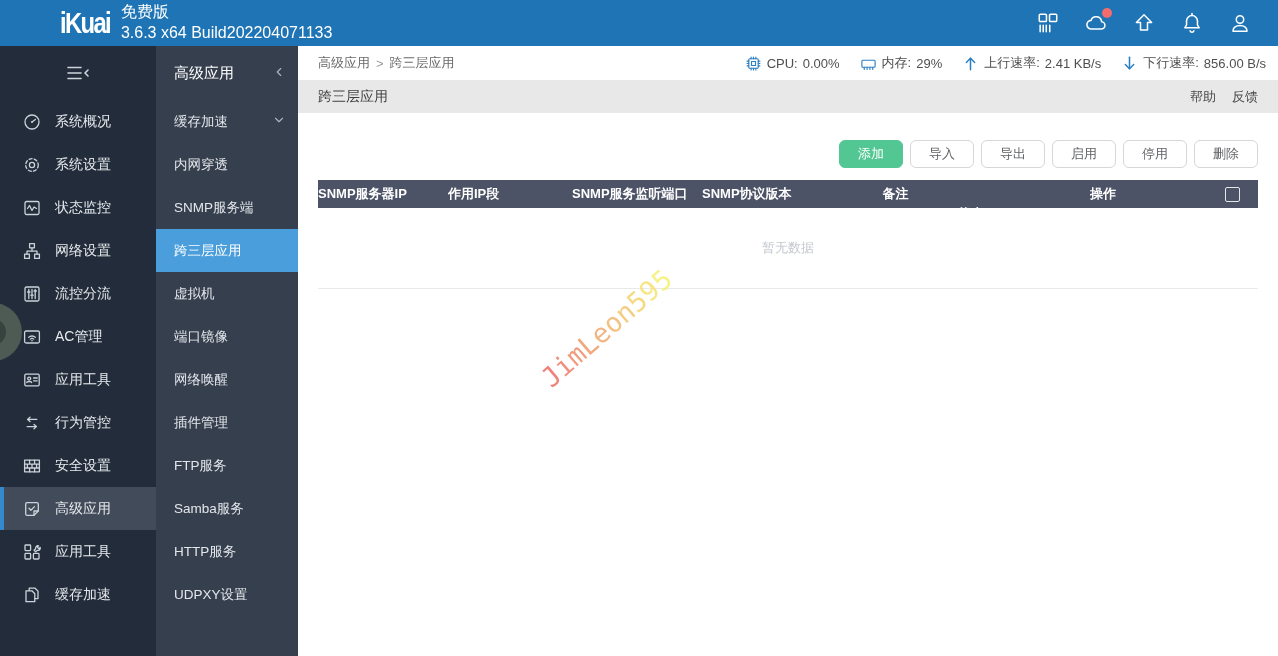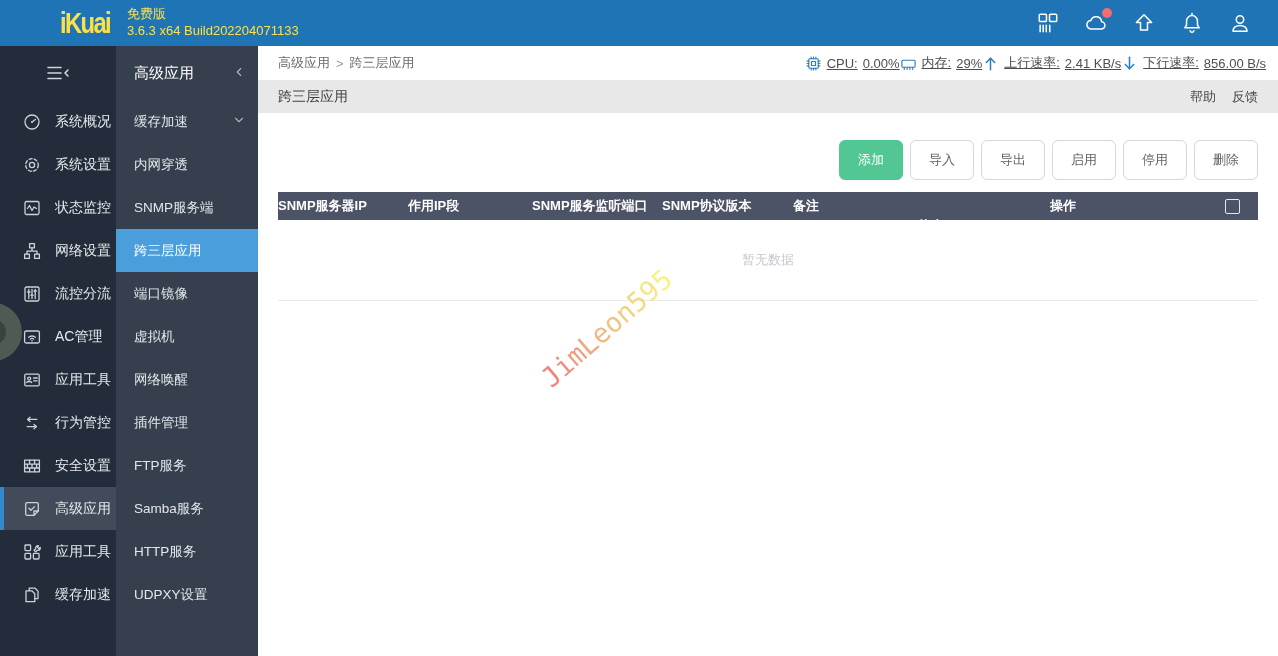--- a/index.html
+++ b/index.html
@@ -3,36 +3,36 @@
 <meta charset="utf-8">
 <style>
   * { margin:0; padding:0; box-sizing:border-box; }
   html,body { font-family:"Liberation Sans","DejaVu Sans",sans-serif; }
   .app { position:relative; width:1278px; height:656px; overflow:hidden; background:#fff;
          --c-topbar:#1e74b4; --c-sidebar:#222c3a; --c-submenu:#363f4d; --c-submenu-active:#4a9edb;
          --c-thead:#4d5366; --c-green:#52c793; --c-accent:#2a7fc3; }
 
   
   .topbar { height:46px; background:var(--c-topbar); display:flex; align-items:center;
-            padding:0 25px 0 60px; color:#fde047; }
+            padding:0 25px 0 60px; color:#ffffff; }
   .logo { font-size:29px; font-weight:bold; letter-spacing:-2px; line-height:1;
           transform:scaleX(.82); transform-origin:left center; }
-  .version { margin-left:6px; font-size:13px; line-height:1.3; white-space:nowrap; }
+  .version { font-size:16px; line-height:1.3; white-space:nowrap; }
   .top-icons { margin-left:auto; display:flex; align-items:center; gap:22px; }
   .top-icon { position:relative; width:26px; height:26px; display:inline-flex;
               align-items:center; justify-content:center; color:#fff; cursor:pointer; }
   .top-icon svg { width:24px; height:24px; stroke:#fff; fill:none; stroke-width:1.4;
                   stroke-linecap:round; stroke-linejoin:round; }
   .badge { position:absolute; top:-2px; right:-3px; width:10px; height:10px; border-radius:50%; }
 
   
   .layout { display:flex; height:610px; }
 
   
-  .sidebar { width:116px; background:var(--c-sidebar); flex-shrink:0; position:relative; }
+  .sidebar { width:156px; background:var(--c-sidebar); flex-shrink:0; position:relative; }
   .collapse { height:54px; display:flex; align-items:center; justify-content:center;
               color:#cdd4dc; cursor:pointer; }
   .collapse svg { width:26px; height:18px; stroke:#cdd4dc; fill:none; stroke-width:1.6;
                   stroke-linecap:round; stroke-linejoin:round; }
   .side-item { height:43px; display:flex; align-items:center; gap:13px;
                padding-left:18px; border-left:4px solid transparent;
                color:#e6e9ed; font-size:14px; cursor:pointer; }
   .side-item.active { background:#424b59; border-left-color:#3488cc; }
   .side-icon { width:20px; height:20px; display:inline-flex; color:#ccd3db; }
   .side-icon svg { width:20px; height:20px; stroke:currentColor; fill:none; stroke-width:1.3;
@@ -46,33 +46,33 @@
                     stroke-width:1.6; stroke-linecap:round; stroke-linejoin:round; }
   .sub-item { height:43px; display:flex; align-items:center; justify-content:space-between;
               padding:0 12px 0 18px; font-size:13.5px; cursor:pointer; }
   .sub-item.active { background:var(--c-submenu-active); color:#fff; }
 
   
   .main { flex:1; display:flex; flex-direction:column; background:#fff; min-width:0; }
   .crumbbar { height:34px; display:flex; align-items:center; padding:0 12px 0 20px;
               font-size:13px; color:#6a6a6a; background:#fff; }
   .crumb-sep { margin:0 6px; color:#9a9a9a; }
-  .stats { margin-left:auto; display:flex; color:#4f4f4f;text-decoration:underline; }
+  .stats { margin-left:auto; display:flex; gap:20px; color:#4f4f4f; }
   .stat { display:flex; align-items:center; gap:5px; }
   .stat-ic { display:inline-flex; color:var(--c-accent); }
   .stat-ic svg { width:17px; height:17px; stroke:currentColor; fill:none; stroke-width:1.2;
                  stroke-linecap:round; stroke-linejoin:round; }
   .titlebar { height:33px; background:#e8e8e8; display:flex; align-items:center;
               padding:0 20px; font-size:14px; color:#3f3f3f; }
   .title-actions { margin-left:auto; display:flex; gap:16px; font-size:13px; color:#4a4a4a; }
   .title-actions span { cursor:pointer; }
 
   .content { flex:1; padding:27px 20px 0; position:relative; }
   .toolbar { display:flex; justify-content:flex-end; gap:7px; }
-  .btn { width:64px; height:40px; display:flex; align-items:center; justify-content:center;
+  .btn { width:64px; height:28px; display:flex; align-items:center; justify-content:center;
          background:#fff; border:1px solid #d7d7d7; border-radius:6px; color:#606266;
          font-size:13px; cursor:pointer; }
   .btn.primary { background:var(--c-green); border-color:var(--c-green); color:#fff; }
 
   .thead { margin-top:12px; height:28px; background:var(--c-thead); display:flex;
            align-items:center; color:#fff; font-size:13px; font-weight:600; }
   .th { padding-left:0; white-space:nowrap; overflow:hidden; flex-shrink:0; }
   .th-check-wrap { margin-left:auto; display:flex; align-items:center; padding-right:18px; }
   .th-check { width:15px; height:15px; border:1px solid #e3e6ea; border-radius:2px;
               background:transparent; cursor:pointer; }
@@ -288,24 +288,24 @@
           <div class="sub-item">
             <span>内网穿透</span>
           </div>
           <div class="sub-item">
             <span>SNMP服务端</span>
           </div>
           <div class="sub-item active">
             <span>跨三层应用</span>
           </div>
           <div class="sub-item">
+            <span>虚拟机</span>
+          </div>
+          <div class="sub-item">
             <span>端口镜像</span>
-          </div>
-          <div class="sub-item">
-            <span>虚拟机</span>
           </div>
           <div class="sub-item">
             <span>网络唤醒</span>
           </div>
           <div class="sub-item">
             <span>插件管理</span>
           </div>
           <div class="sub-item">
             <span>FTP服务</span>
           </div>
@@ -387,21 +387,21 @@
             <button class="btn">导出</button>
             <button class="btn">启用</button>
             <button class="btn">停用</button>
             <button class="btn">删除</button>
           </div>
         <div class="thead">
             <div class="th" style="width: 130px;">SNMP服务器IP</div>
             <div class="th" style="width: 124px;">作用IP段</div>
             <div class="th" style="width: 130px;">SNMP服务监听端口</div>
             <div class="th" style="width: 131px;">SNMP协议版本</div>
-            <div class="th" style="width: 125px;">备注</div>
+            <div class="th" style="width: 125px; text-align: center;">备注</div>
             <div class="th" style="width: 132px; margin-top: 40px;">状态</div>
             <div class="th" style="width: 134px;">操作</div>
             <span class="th-check-wrap">
               <span class="th-check"></span>
             </span>
           </div>
         <div class="empty">
           <span>暂无数据</span>
         </div>
       </div>

